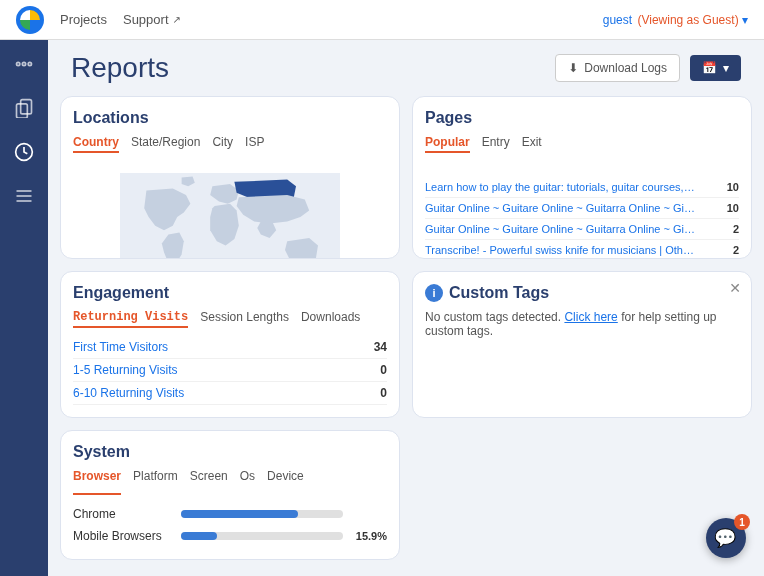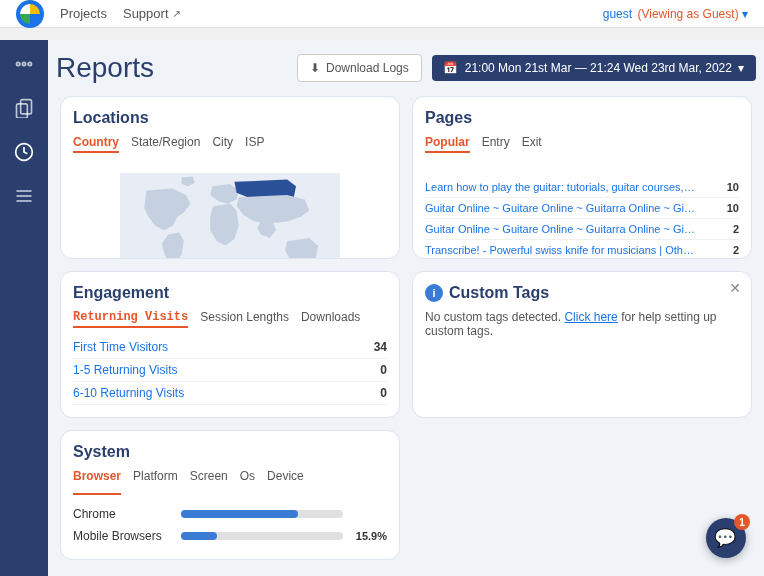--- a/index.html
+++ b/index.html
@@ -2,21 +2,21 @@
 <html><head>
   <meta charset="utf-8">
   <style>
     * { box-sizing: border-box; margin: 0; padding: 0; }
     body { font-family: Arial, sans-serif; font-size: 13px; background: #f0f0f0; color: #333; width: 764px; height: 576px; overflow: hidden; }
 
     
     .top-nav {
       background: #fff;
       border-bottom: 1px solid #ddd;
-      height: 28px;
+      height: 40px;
       display: flex;
       align-items: center;
       padding: 0 16px;
       justify-content: space-between;
     }
     .top-nav-left { display: flex; align-items: center; gap: 16px; }
     .top-nav-logo { width: 28px; height: 28px; }
     .top-nav-link { font-size: 13px; color: #555; cursor: pointer; text-decoration: none; }
     .top-nav-right { font-size: 12px; color: #555; cursor: pointer; }
     .top-nav-right span { color: #1a73e8; }
@@ -56,21 +56,21 @@
       height: calc(576px - 40px);
       background: #f0f3f8;
       overflow: hidden;
     }
 
     
     .page-header {
       display: flex;
       align-items: center;
       justify-content: space-between;
-      padding: 12px 8px;
+      padding: 12px 23px;
       background: #f0f3f8;
     }
     .page-title {
       font-size: 28px;
       font-weight: 300;
       color: #2a3f6e;
     }
     .header-controls { display: flex; align-items: center; gap: 10px; }
     .btn-download {
       background: #fff;
@@ -355,21 +355,20 @@
 
   <div class="page-header">
     <h1 class="page-title">Reports</h1>
     <div class="header-controls">
       <button class="btn-download">
         <span>⬇</span>
         <span>Download Logs</span>
       </button>
       <button class="btn-date">
         <span>📅</span>
-        <span>21:00 Mon 21st Mar — 21:24 Wed 23rd Mar, 2022</span>
         <span>▾</span>
       </button>
     </div>
   </div>
 
   <div class="cards-grid">
 
     <div class="card locations-card">
       <div class="card-title">Locations</div>
       <div class="tab-bar">

